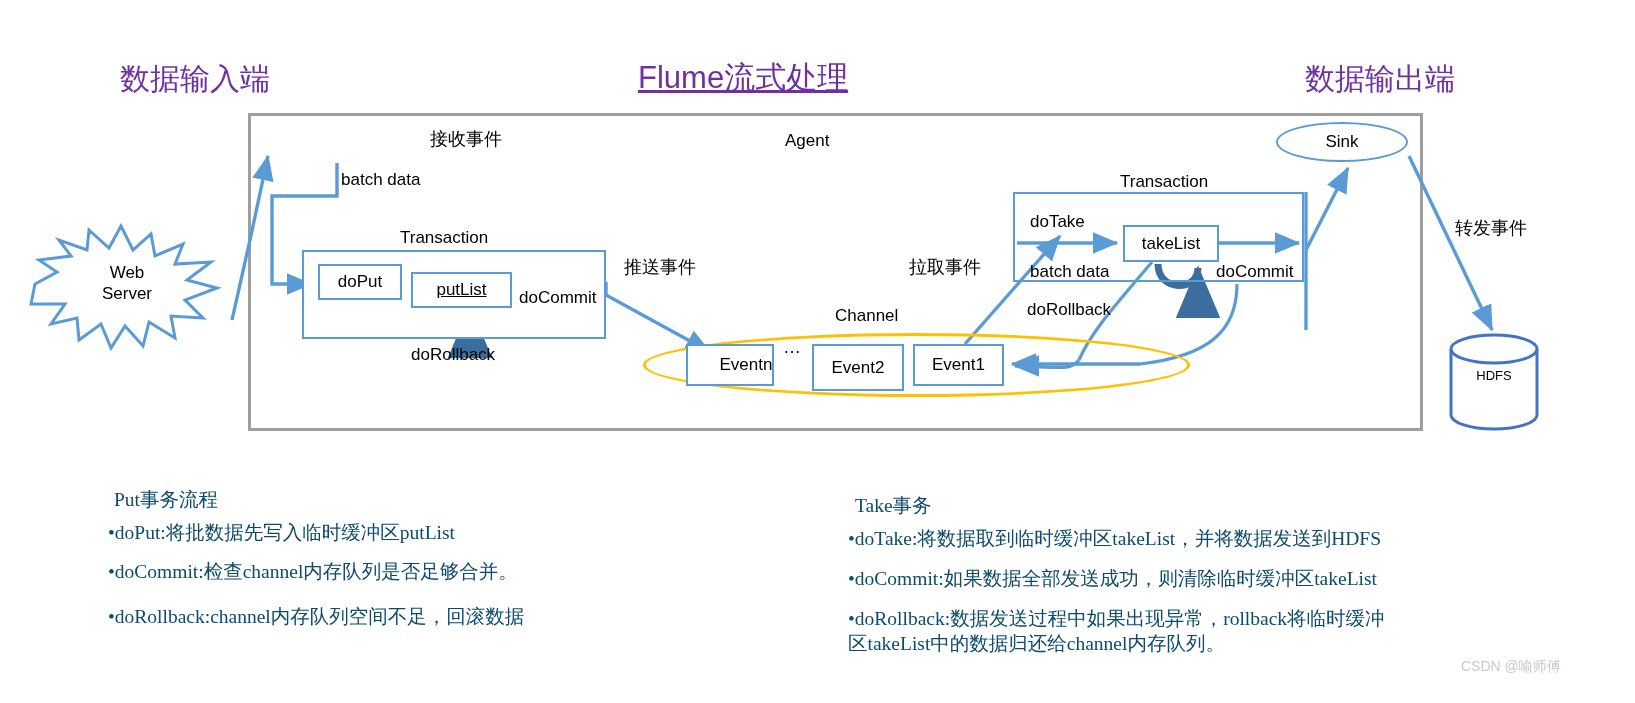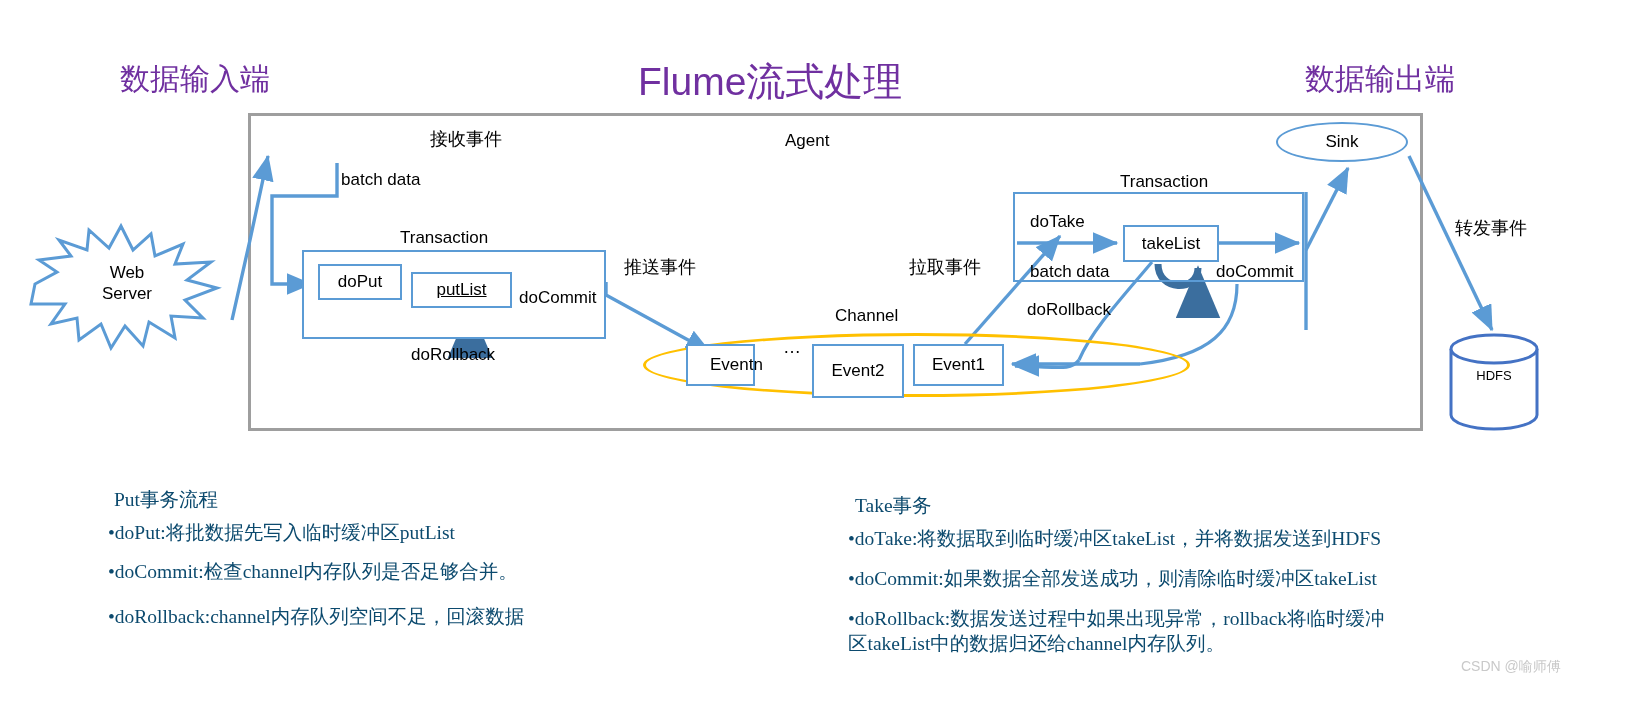--- a/index.html
+++ b/index.html
@@ -22,21 +22,21 @@
 
   
   .title {
     color: #7030A0;
     font-size: 30px;
     line-height: 1;
     white-space: nowrap;
     font-family: "Liberation Sans", sans-serif;
   }
   #title-input  { left: 120px; top: 64px; }
-  #title-center { left: 638px; top: 62px; font-size: 39px; }
+  #title-center { left: 638px; top: 62px; font-size: 31px; text-decoration: underline; }
   #title-output { left: 1305px; top: 64px; }
 
   
   #agent-frame {
     left: 248px; top: 113px;
     width: 1175px; height: 318px;
     border: 3px solid #9e9e9e;
     background: #ffffff;
     box-sizing: border-box;
   }
@@ -76,22 +76,22 @@
     justify-content: center;
     font-size: 17px;
     box-sizing: border-box;
   }
   #tx-left-box  { left: 302px;  top: 250px; width: 304px; height: 89px; }
   #tx-right-box { left: 1013px; top: 192px; width: 291px; height: 90px; background: transparent; }
   #box-doput    { left: 318px;  top: 264px; width: 84px;  height: 36px; }
   #box-putlist  { left: 411px;  top: 272px; width: 101px;  height: 36px; text-decoration: underline; }
   #box-takelist { left: 1123px; top: 225px; width: 96px;  height: 37px; }
 
-  #box-eventn   { left: 686px;  top: 344px; width: 69px;  height: 42px; padding-left: 32px; }
-  #box-event2   { left: 812px;  top: 344px; width: 92px;  height: 54px; }
+  #box-eventn   { left: 686px;  top: 344px; width: 88px;  height: 42px; padding-left: 32px; }
+  #box-event2   { left: 812px;  top: 344px; width: 92px;  height: 47px; }
   #box-event1   { left: 913px;  top: 344px; width: 91px;  height: 42px; }
 
   
   #channel-ellipse {
     left: 643px; top: 333px;
     width: 547px; height: 64px;
     border: 3.5px solid #FFC000;
     border-radius: 50%;
     background: transparent;
     box-sizing: border-box;

